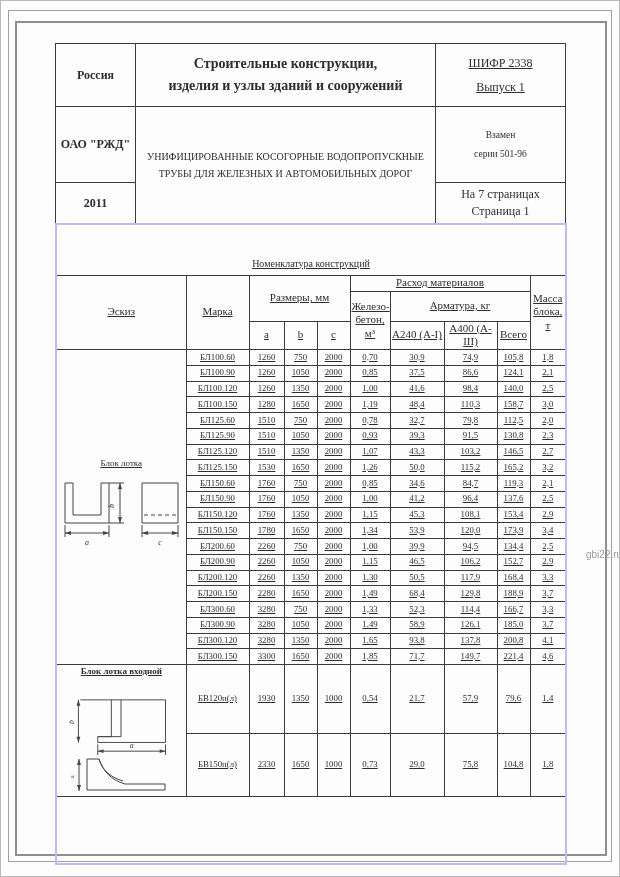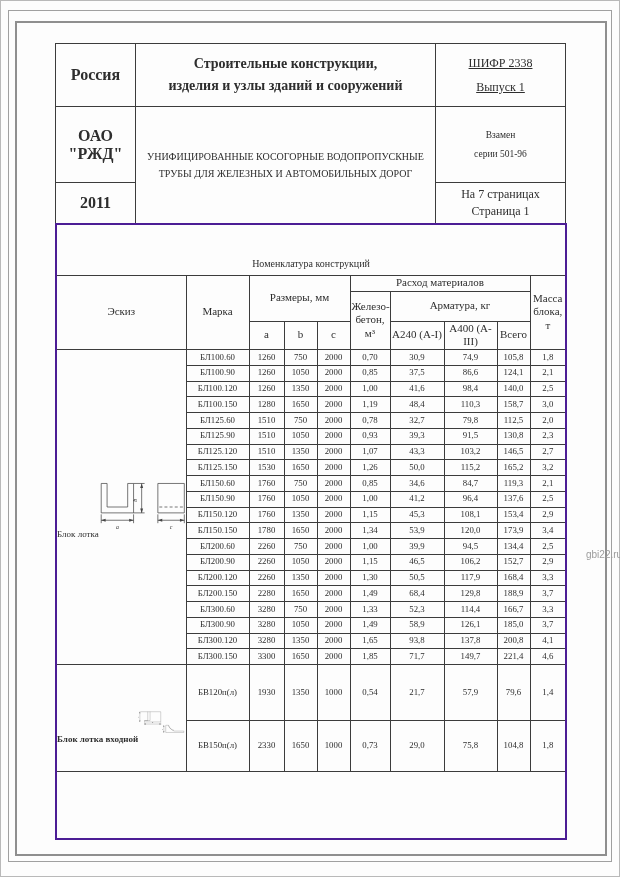--- a/index.html
+++ b/index.html
@@ -27,29 +27,29 @@
 
   
   table { border-collapse:collapse; table-layout:fixed; }
   .header-tbl { width:510px; }
   .header-tbl td {
     border:1.5px solid #3c3c3c;
     text-align:center; vertical-align:middle;
     padding:2px 4px; overflow:hidden;
   }
   .prelines { white-space:pre-line; }
-  .cell-country, .cell-org, .cell-year { font-weight:bold; font-size:16px; }
+  .cell-country, .cell-org, .cell-year { font-weight:bold; font-size:12px; }
   .cell-series-title { font-weight:bold; font-size:14px; line-height:1.55; }
   .cell-subject { font-size:10px; line-height:1.7; padding:0 14px; }
   .cell-code { font-size:12px; line-height:2.0;text-decoration:underline; }
   .cell-replaces { font-size:9.5px; line-height:1.9; }
   .cell-pages { font-size:12px; line-height:1.45; }
 
   
-  .doc-tbl { width:510px; margin-top:-1.5px; border:2px solid #4c1d95; }
+  .doc-tbl { width:510px; margin-top:-1.5px; border:2px solid #c4b5fd;text-decoration:underline; }
   .doc-tbl td {
     border:1px solid #3c3c3c;
     text-align:center; vertical-align:middle;
     padding:0 1px; overflow:hidden; white-space:nowrap;
     font-size:8.8px; line-height:1.1;
   }
   .title-row td {
     height:44px; border:1.5px solid #3c3c3c;
     vertical-align:bottom; padding-bottom:6px;
     font-size:10px; white-space:normal;
@@ -57,23 +57,23 @@
   .hdr td { font-size:11px; white-space:normal; line-height:1.25; border-width:1.2px; }
   .hdr-r1 td { height:15px; }
   .hdr-r2 td { height:29px; }
   .hdr-r3 td { height:15px; }
   tbody[data-rows="0"] td { height:14.75px; }
   tbody[data-rows="1"] tr:first-child td { height:55px; }
   tbody[data-rows="1"] tr:last-child  td { height:50px; }
   .footer-row td { height:66px; border:1.5px solid #3c3c3c; }
 
   .sketch-cell { vertical-align:middle; padding:2px 0 !important; }
-  .sketch-wrap { display:flex; flex-direction:row; align-items:flex-end; }
+  .sketch-wrap { display:flex; flex-direction:column; align-items:center; }
   .sketch-label { font-size:9px; white-space:nowrap; margin-bottom:7px; }
-  .sketch-label.bold { font-weight:bold; margin-bottom:3px; }
+  .sketch-label.bold { font-weight:bold; margin-bottom:19px; }
   .sk { display:block; }
   .sk path, .sk line, .sk polyline { fill:none; stroke:#454545; stroke-width:1; }
   .sk .dash { stroke-dasharray:4 3; }
   .sk polygon { fill:#454545; stroke:none; }
   .sk text { font-family:"Liberation Serif", serif; font-style:italic; font-size:8px; fill:#333; }
 
   .watermark {
     position:absolute; left:586px; top:549px;
     font-family:"Liberation Sans", sans-serif;
     font-size:10px; color:#9b9b9b; z-index:5; white-space:nowrap;

